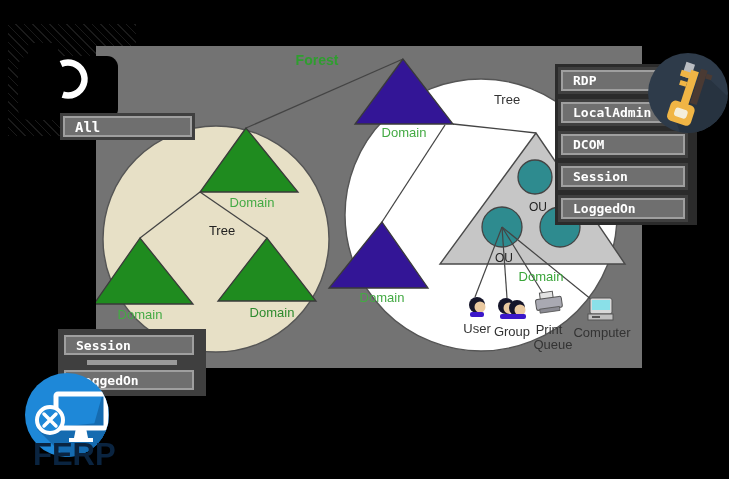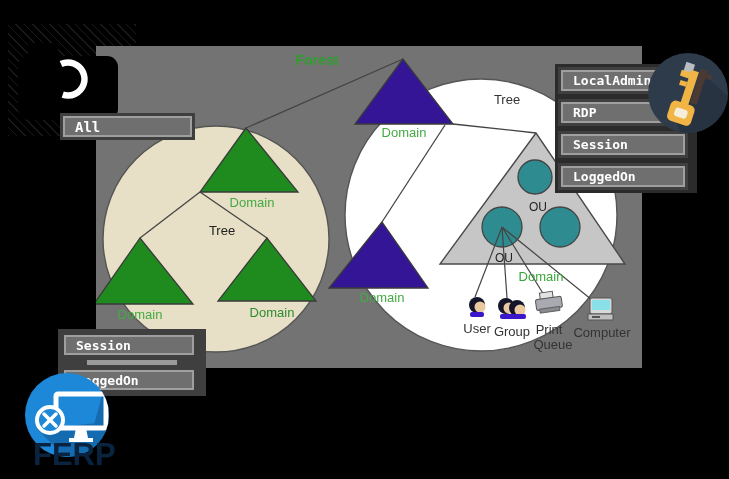--- a/index.html
+++ b/index.html
@@ -133,22 +133,23 @@
 
 <svg class="badge" style="left:10px;top:27px" width="112" height="100" viewBox="0 0 112 100">
   <path d="M18 30 L18 20 Q18 16 22 16 L44 16 Q48 16 48 20 L48 30 Z" fill="#000"></path>
   <rect x="8" y="29" width="100" height="64" rx="11" fill="#000"></rect>
   <circle cx="58" cy="52" r="16.5" fill="none" stroke="#fff" stroke-width="6.5" stroke-dasharray="64 40" transform="rotate(-115 58 52)"></circle>
 </svg>
 
 <div class="btn all-btn">All</div>
 
 <div class="edge-stack">
+  <div class="btn">RDP</div>
   <div class="btn">LocalAdmin</div>
-  <div class="btn">RDP</div>
+  <div class="btn">DCOM</div>
   <div class="btn">Session</div>
   <div class="btn">LoggedOn</div>
 </div>
 
 <div class="session-stack">
   <div class="btn">Session</div>
   <div class="btn">LoggedOn</div>
   <div class="gap-bar"></div>
 </div>
 

